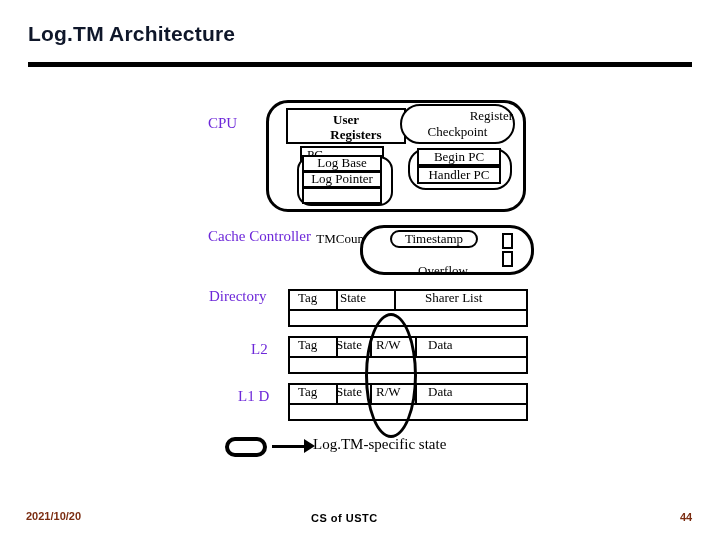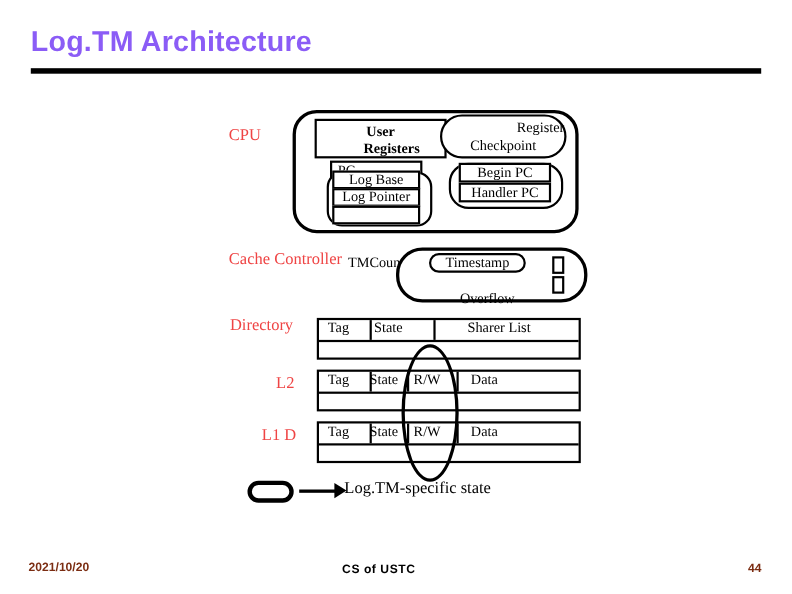--- a/index.html
+++ b/index.html
@@ -17,23 +17,23 @@
   .slide {
     position: absolute;
     left: 0; top: 0;
     width: 720px;
     height: 540px;
   }
   .slide-title {
     position: absolute;
     left: 28px;
     top: 22px;
-    font-size: 26px;
-    font-weight: bold;
-    color: #8b5cf6;
+    font-size: 21px;
+    font-weight: bold;
+    color: #0f172a;
     letter-spacing: 0.2px;
     font-family: "Liberation Sans", sans-serif;
   }
   .title-rule {
     position: absolute;
     left: 28px;
     top: 62px;
     width: 664px;
     height: 5px;
     background: #000000;
@@ -73,21 +73,21 @@
   .diagram {
     position: absolute;
     left: 0px;
     top: 85px;
     width: 720px;
     height: 390px;
   }
   .lbl {
     position: absolute;
     font-family: "Liberation Serif", serif;
-    color: #ef4444;
+    color: #6d28d9;
     white-space: nowrap;
   }
   .row-label {
     font-size: 15px;
   }
   .box {
     position: absolute;
     border: 2px solid #000000;
     background: #ffffff;
     box-sizing: border-box;

